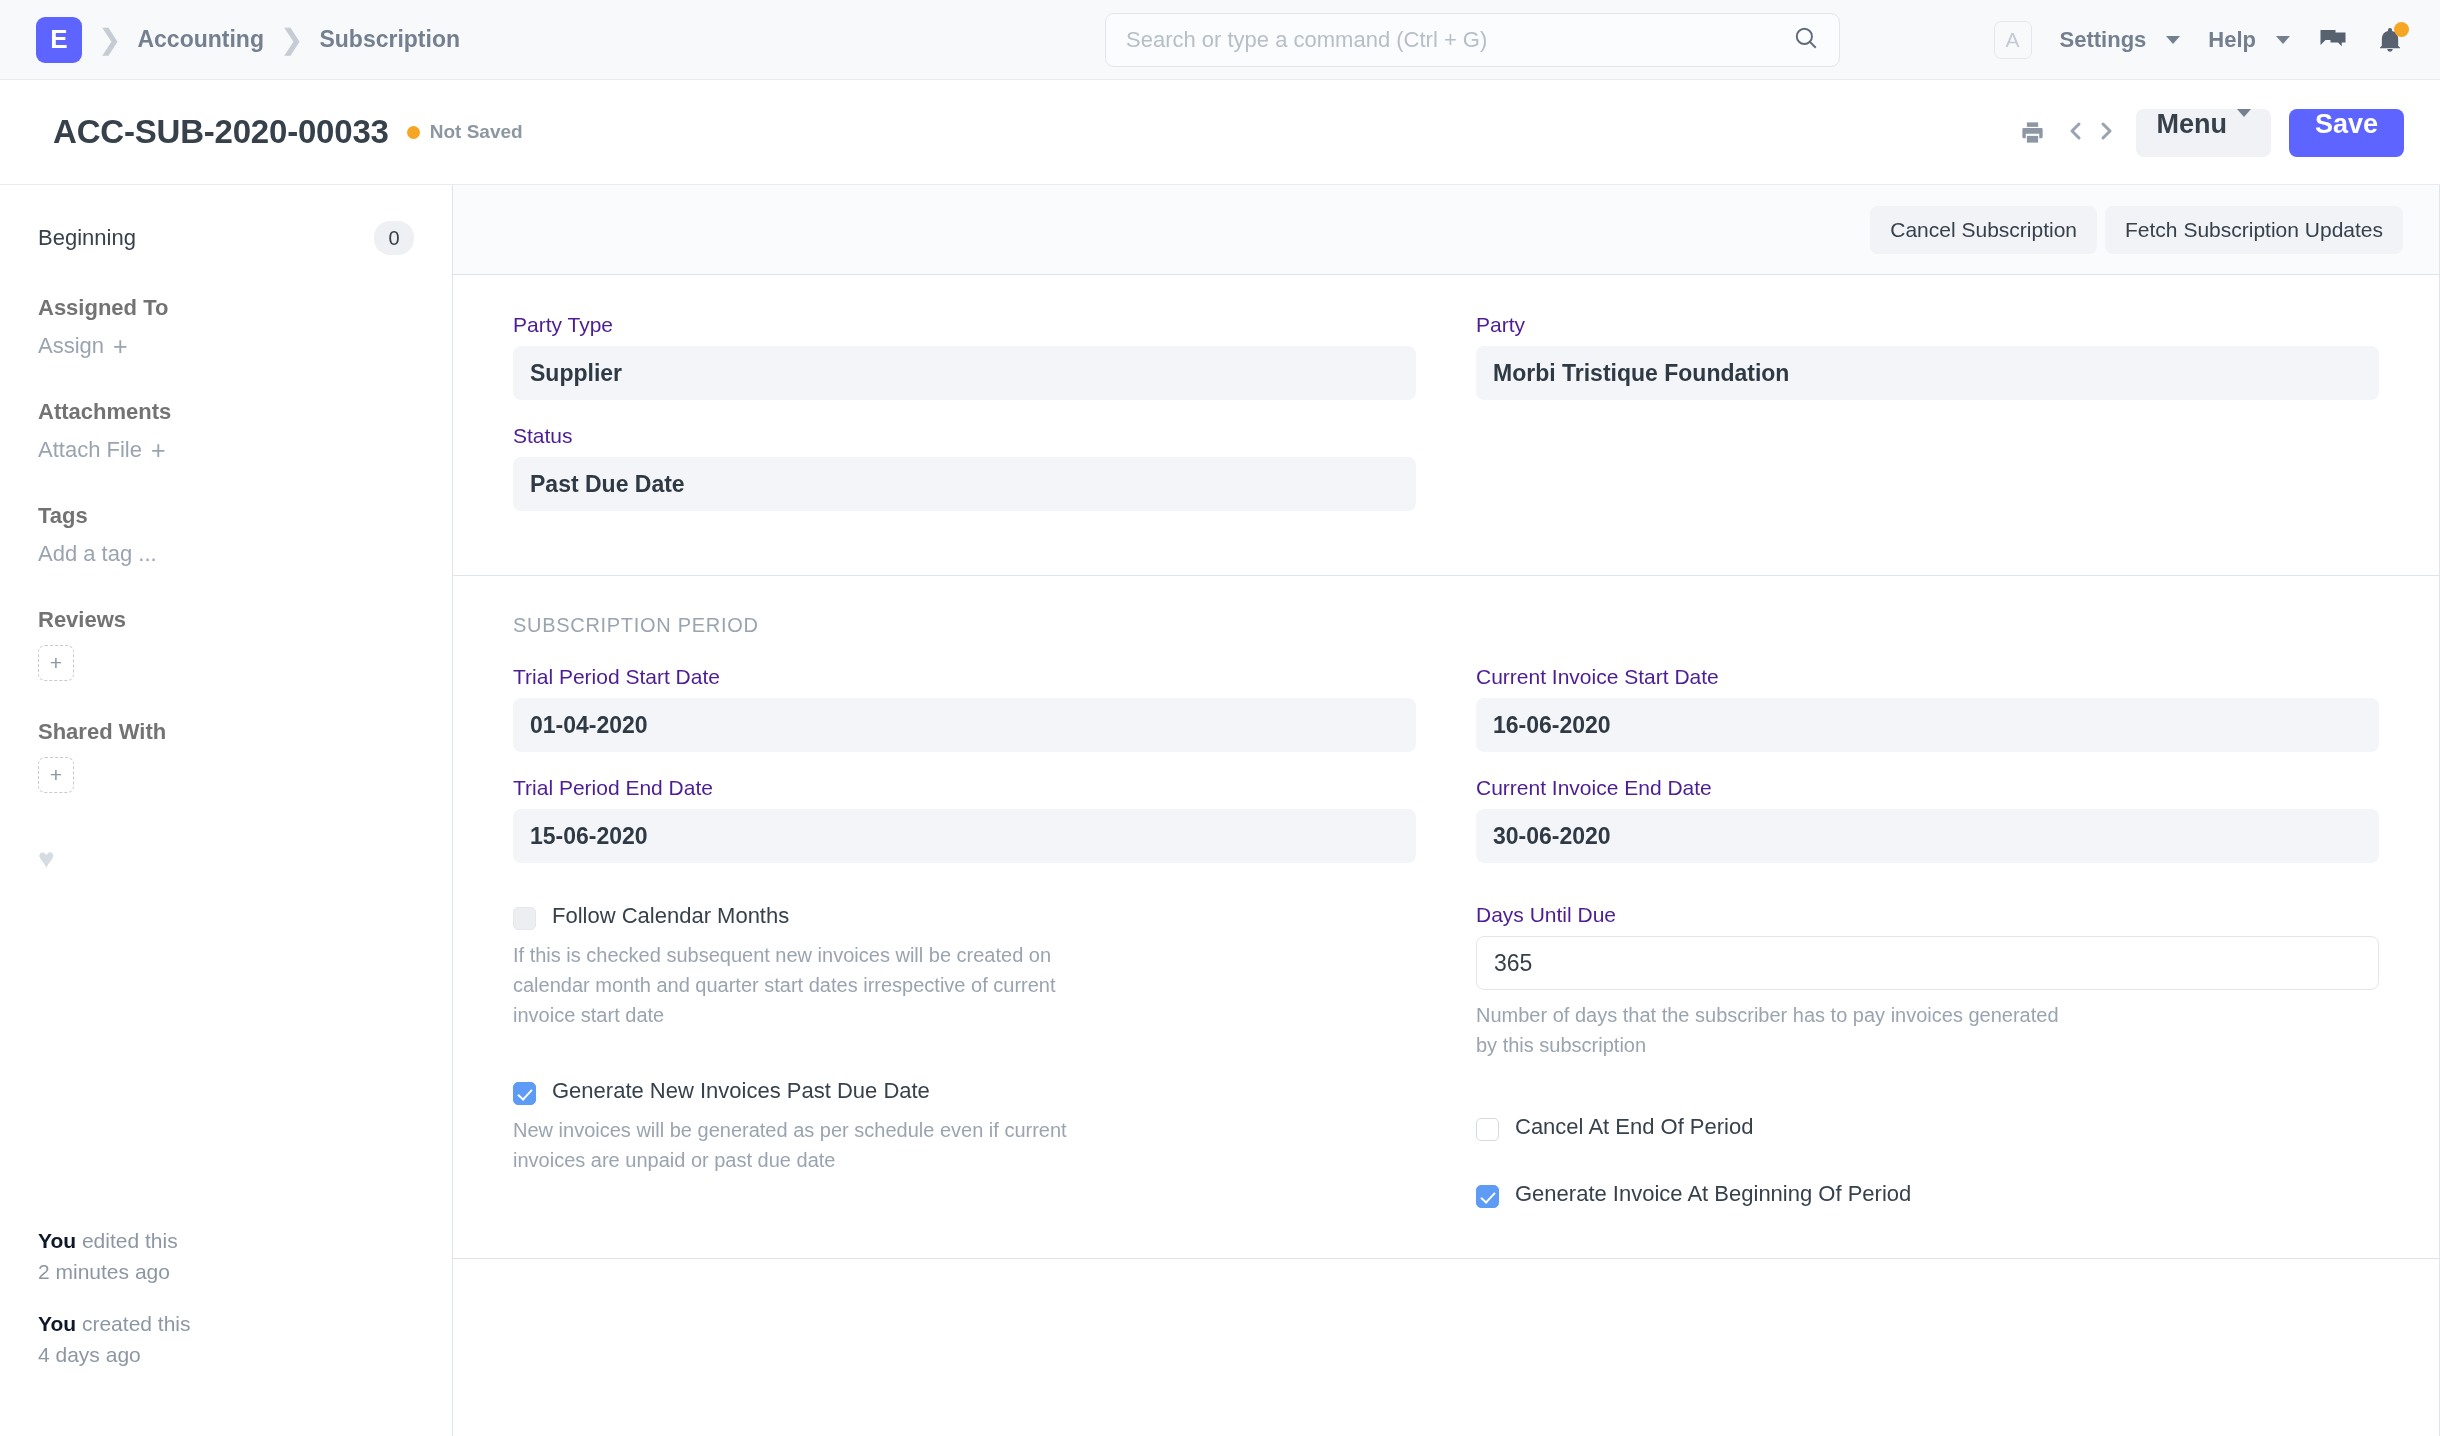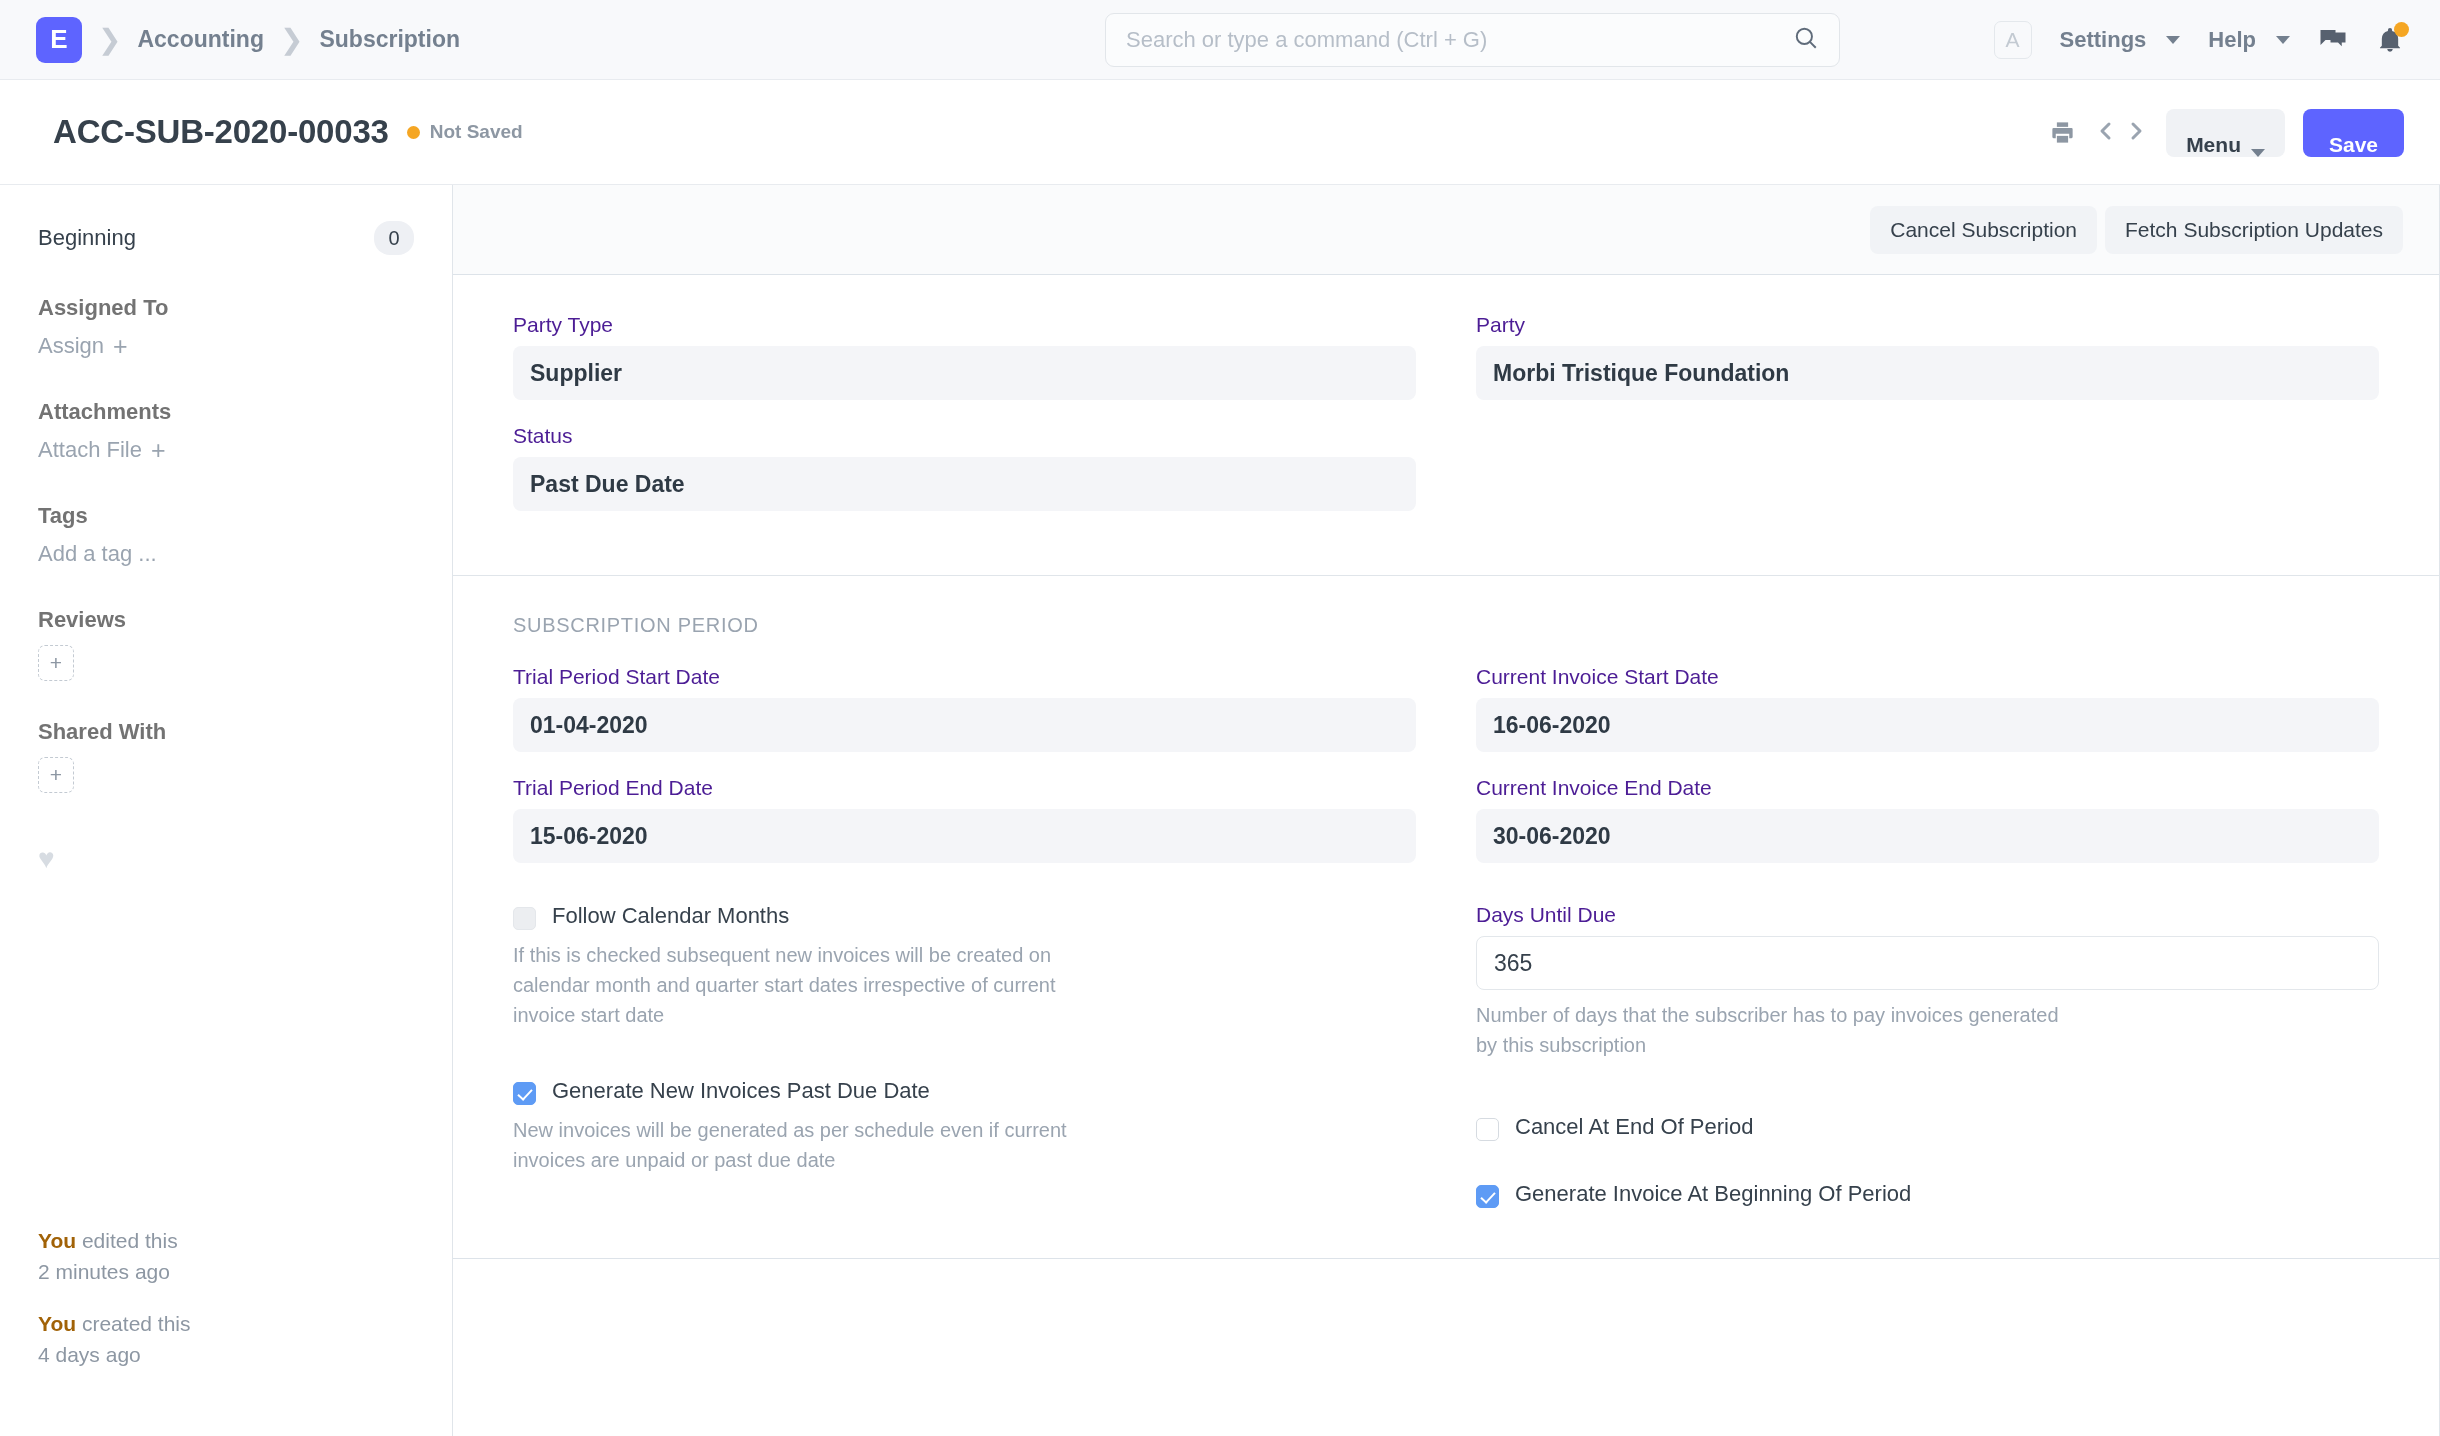--- a/index.html
+++ b/index.html
@@ -129,22 +129,22 @@
   }
   .head-right {
     position: absolute; right: 36px; top: 0; height: 105px;
     display: flex; align-items: center; gap: 18px;
   }
   .icon-btn { color: #8d97a3; display: flex; align-items: center; }
   .arrow-nav { display: flex; align-items: center; gap: 6px; color: #9aa4b0; }
   .btn {
     height: 48px;
     border-radius: 8px;
-    display: flex; align-items: flex-end; justify-content: center;
-    font-size: 21px;
+    display: flex; align-items: flex-start; justify-content: center;
+    font-size: 27px;
     font-weight: 600;
     padding: 0 20px;
     white-space: nowrap;
     border: none;
     font-family: "Liberation Sans", sans-serif;
   }
   .btn-default { background: #f0f2f5; color: #36414c; gap: 10px; }
   .btn-primary { background: #5e64ff; color: #fff; padding: 0 26px; }
 
   
@@ -188,21 +188,21 @@
     width: 36px; height: 36px;
     border: 1px dashed #c3cad2;
     border-radius: 7px;
     display: flex; align-items: center; justify-content: center;
     color: #8d97a3; font-size: 21px;
     margin-top: 8px;
   }
   .heart { color: #d7dce2; font-size: 28px; margin-top: 50px; }
   .timeline { position: absolute; left: 38px; bottom: 66px; }
   .tl-line { font-size: 21px; color: #8d97a3; line-height: 1.45; }
-  .tl-line b { color: #a16207; font-weight: bold; }
+  .tl-line b { color: #0f172a; font-weight: bold; }
   .tl-gap { height: 22px; }
 
   
   .main {
     flex: 1;
     border-left: 1px solid #e0e5ea;
     border-right: 1px solid #e0e5ea;
     background: #fff;
     overflow: hidden;
   }

